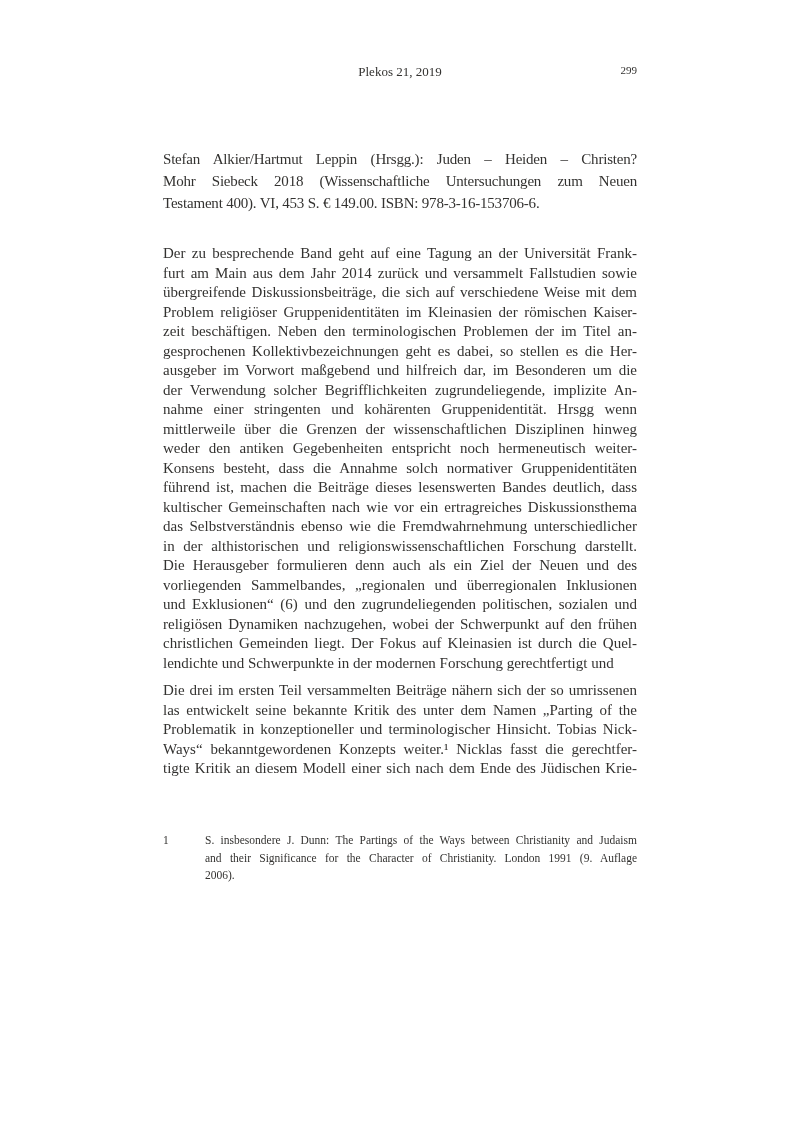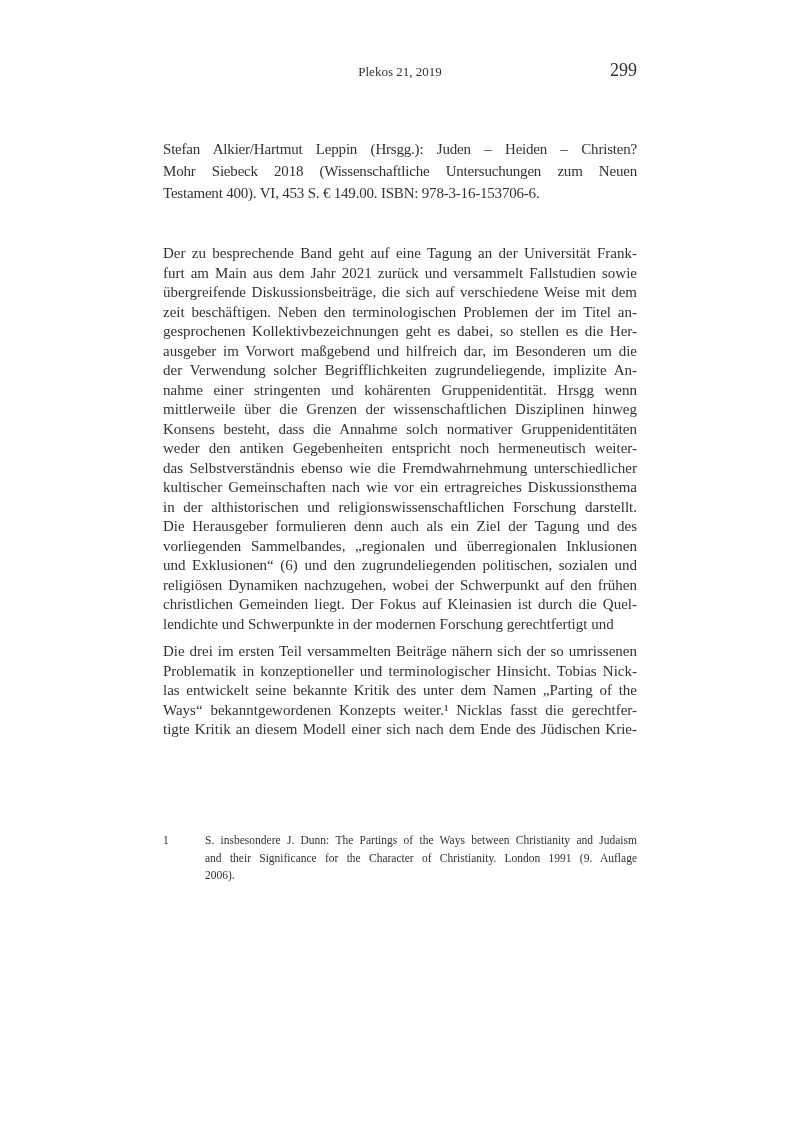--- a/index.html
+++ b/index.html
@@ -28,26 +28,26 @@
   }
   .pagehead .journal {
     position: absolute;
     left: 0; right: 0;
     text-align: center;
   }
   .pagehead .pagenum {
     position: absolute;
     right: 0;
     top: -2px;
-    font-size: 18px;
+    font-size: 11px;
   }
   
   .title-block {
     position: absolute;
-    top: 138px;
+    top: 148px;
     left: 163px;
     width: 474px;
     font-size: 15px;
     line-height: 22px;
     letter-spacing: -0.2px;
   }
   
   .body-block {
     position: absolute;
     top: 244px;
@@ -100,44 +100,46 @@
 
   <section class="title-block">
       <div class="tline">Stefan Alkier/Hartmut Leppin (Hrsgg.): Juden – Heiden – Christen?</div>
       <div class="tline">Mohr Siebeck 2018 (Wissenschaftliche Untersuchungen zum Neuen</div>
       <div class="tline">Testament 400). VI, 453 S. € 149.00. ISBN: 978-3-16-153706-6.</div>
     </section>
 
   <section class="body-block" id="paragraphs">
       <div class="para">
         <div class="line">Der zu besprechende Band geht auf eine Tagung an der Universität Frank-</div>
-        <div class="line">furt am Main aus dem Jahr 2021 zurück und versammelt Fallstudien sowie</div>
+        <div class="line">furt am Main aus dem Jahr 2014 zurück und versammelt Fallstudien sowie</div>
         <div class="line">übergreifende Diskussionsbeiträge, die sich auf verschiedene Weise mit dem</div>
+        <div class="line">Problem religiöser Gruppenidentitäten im Kleinasien der römischen Kaiser-</div>
         <div class="line">zeit beschäftigen. Neben den terminologischen Problemen der im Titel an-</div>
         <div class="line">gesprochenen Kollektivbezeichnungen geht es dabei, so stellen es die Her-</div>
         <div class="line">ausgeber im Vorwort maßgebend und hilfreich dar, im Besonderen um die</div>
         <div class="line">der Verwendung solcher Begrifflichkeiten zugrundeliegende, implizite An-</div>
         <div class="line">nahme einer stringenten und kohärenten Gruppenidentität. Hrsgg wenn</div>
         <div class="line">mittlerweile über die Grenzen der wissenschaftlichen Disziplinen hinweg</div>
+        <div class="line">weder den antiken Gegebenheiten entspricht noch hermeneutisch weiter-</div>
         <div class="line">Konsens besteht, dass die Annahme solch normativer Gruppenidentitäten</div>
-        <div class="line">weder den antiken Gegebenheiten entspricht noch hermeneutisch weiter-</div>
+        <div class="line">führend ist, machen die Beiträge dieses lesenswerten Bandes deutlich, dass</div>
+        <div class="line">kultischer Gemeinschaften nach wie vor ein ertragreiches Diskussionsthema</div>
         <div class="line">das Selbstverständnis ebenso wie die Fremdwahrnehmung unterschiedlicher</div>
-        <div class="line">kultischer Gemeinschaften nach wie vor ein ertragreiches Diskussionsthema</div>
         <div class="line">in der althistorischen und religionswissenschaftlichen Forschung darstellt.</div>
-        <div class="line">Die Herausgeber formulieren denn auch als ein Ziel der Tagung und des</div>
+        <div class="line">Die Herausgeber formulieren denn auch als ein Ziel der Neuen und des</div>
         <div class="line">vorliegenden Sammelbandes, „regionalen und überregionalen Inklusionen</div>
         <div class="line">und Exklusionen“ (6) und den zugrundeliegenden politischen, sozialen und</div>
         <div class="line">religiösen Dynamiken nachzugehen, wobei der Schwerpunkt auf den frühen</div>
         <div class="line">christlichen Gemeinden liegt. Der Fokus auf Kleinasien ist durch die Quel-</div>
         <div class="line">lendichte und Schwerpunkte in der modernen Forschung gerechtfertigt und</div>
       </div>
       <div class="para justify-last">
         <div class="line">Die drei im ersten Teil versammelten Beiträge nähern sich der so umrissenen</div>
+        <div class="line">las entwickelt seine bekannte Kritik des unter dem Namen „Parting of the</div>
         <div class="line">Problematik in konzeptioneller und terminologischer Hinsicht. Tobias Nick-</div>
-        <div class="line">las entwickelt seine bekannte Kritik des unter dem Namen „Parting of the</div>
         <div class="line">Ways“ bekanntgewordenen Konzepts weiter.¹ Nicklas fasst die gerechtfer-</div>
         <div class="line">tigte Kritik an diesem Modell einer sich nach dem Ende des Jüdischen Krie-</div>
       </div>
     </section>
 
   <section class="footnote">
     <span class="fn-num">1</span>
     <div class="fn-text">
         <div class="fline">S. insbesondere J. Dunn: The Partings of the Ways between Christianity and Judaism</div>
         <div class="fline">and their Significance for the Character of Christianity. London 1991 (9. Auflage</div>

